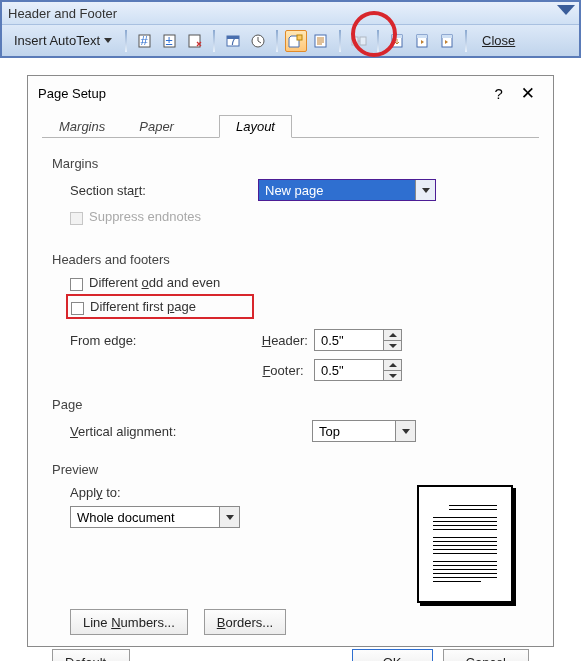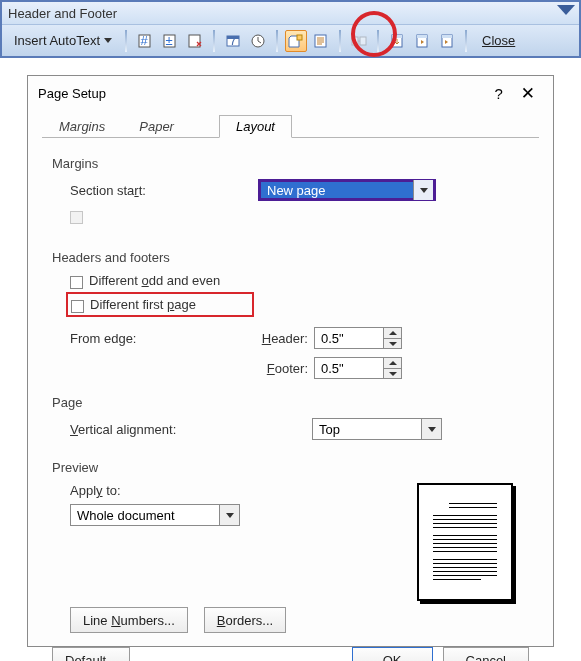--- a/index.html
+++ b/index.html
@@ -34,21 +34,21 @@
   .panel { padding:12px 10px 6px 10px; }
 
   .group-label { color:#444; margin-top:6px;}
   .indent { margin-left:18px; }
   .row { display:flex; align-items:center; margin-top:8px; }
   .lbl { color:#333; }
   .lbl.disabled { color:#a9a9a9; }
   .u { text-decoration: underline; }
 
   .select { display:flex; align-items:center; border:1px solid #8a8a8a; height:22px; background:#fff; }
-  .select.hl { background:#2f6fd0; color:#fff; border:3px solid #4c1d95; }
+  .select.hl { background:#2f6fd0; color:#fff; border:1px solid #4c1d95; }
   .select .val { flex:1; padding:0 6px; white-space:nowrap; overflow:hidden;}
   .select .btn { width:20px; height:20px; border-left:1px solid #8a8a8a; background:#efefef; display:flex; align-items:center; justify-content:center;}
   .select.hl .btn { background:#e9eef8; border-left:1px solid #8a8a8a; }
   .caret-dn { width:0;height:0;border-left:4px solid transparent;border-right:4px solid transparent;border-top:5px solid #333;}
 
   .chk { width:13px; height:13px; border:1px solid #888; background:#fff; display:inline-block; margin-right:6px; position:relative; top:2px;}
   .chk.disabled{ border-color:#c6c6c6; background:#f2f2f2;}
   .red-box { border:2px solid #d8262c; padding:3px 56px 3px 3px; display:inline-flex; align-items:center; margin-left:-4px; margin-top:2px;}
 
   .spin { display:flex; align-items:center; border:1px solid #8a8a8a; height:22px; width:88px; background:#fff;}
@@ -184,20 +184,21 @@
         <div class="lbl" style="width:188px"><span>Section sta<span class="u">r</span>t:</span></div>
         <div class="select hl" style="width:178px">
           <span class="val">New page</span>
           <span class="btn">
               <span class="caret-dn"></span>
             </span>
         </div>
       </div>
       <div class="row indent">
         <span class="chk disabled"></span>
+        <span class="lbl disabled">Suppress endnotes</span>
       </div>
 
       <div class="group-label" style="margin-top:28px">Headers and footers</div>
       <div class="row indent">
         <span class="chk"></span>
         <span class="lbl">Different <span class="u">o</span>dd and even</span>
       </div>
       <div class="indent" style="margin-top:2px">
         <span class="red-box">
           <span class="chk"></span>
@@ -214,38 +215,38 @@
                 <span class="caret-up"></span>
               </span>
               <span class="b">
                 <span class="caret-dn2"></span>
               </span>
             </span>
         </div>
       </div>
       <div class="row indent">
         <div style="width:188px"></div>
-        <div class="lbl" style="width:56px;text-align:right;padding-right:6px"><span class="u">F</span>ooter:</div>
+        <div class="lbl" style="width:56px;text-align:center;padding-right:6px"><span class="u">F</span>ooter:</div>
         <div class="spin">
           <span class="val">0.5"</span>
           <span class="btns">
               <span class="b">
                 <span class="caret-up"></span>
               </span>
               <span class="b">
                 <span class="caret-dn2"></span>
               </span>
             </span>
         </div>
       </div>
 
       <div class="group-label" style="margin-top:16px">Page</div>
       <div class="row indent">
         <div class="lbl" style="width:242px"><span class="u">V</span>ertical alignment:</div>
-        <div class="select" style="width:130px">
+        <div class="select" style="width:104px">
           <span class="val">Top</span>
           <span class="btn">
               <span class="caret-dn"></span>
             </span>
         </div>
       </div>
 
       <div class="group-label" style="margin-top:20px">Preview</div>
       <div class="row indent" style="align-items:flex-start">
         <div style="flex:1">

